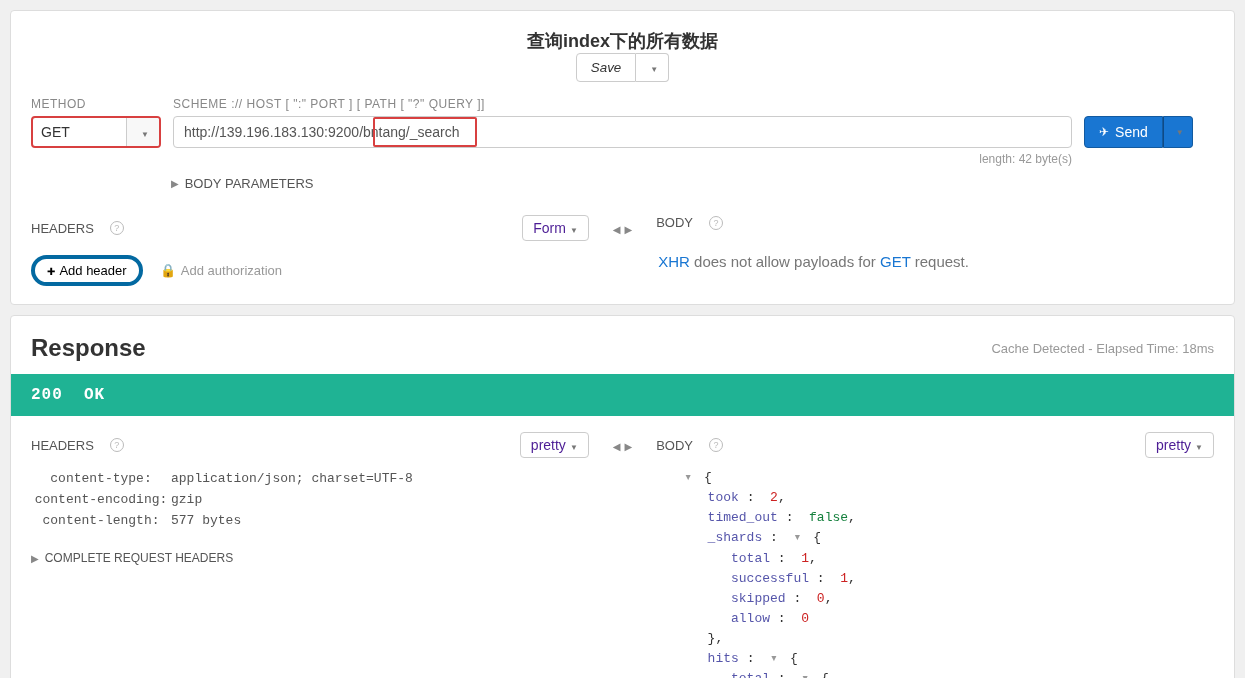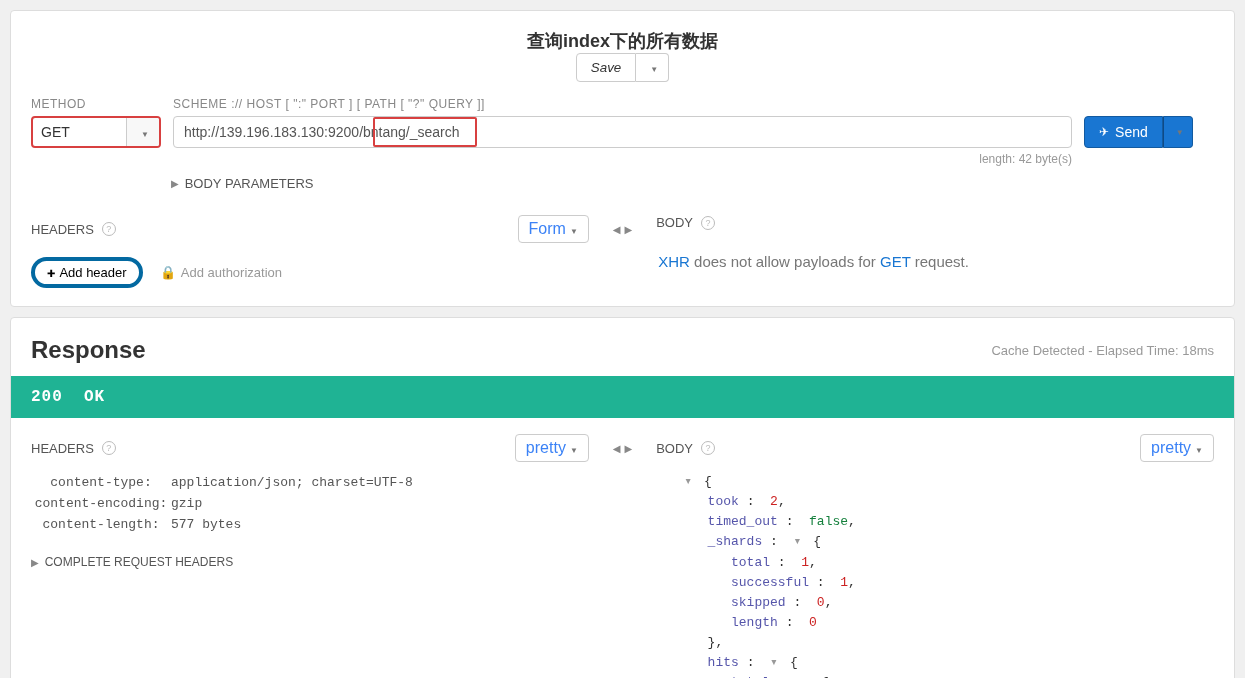--- a/index.html
+++ b/index.html
@@ -34,23 +34,23 @@
 
 .query-params { margin-top:10px; margin-left:140px; color:#555; font-size:13px; display:flex; align-items:center; gap:6px; cursor:pointer; }
 .q-caret { font-size:10px; color:#888; }
 
 .hb-row { display:flex; margin-top:24px; align-items:flex-start; }
 .hb-left { flex:1; padding-right:20px; }
 .hb-right { flex:1; padding-left:20px; }
 .divider-pair { display:flex; flex-direction:row; gap:4px; padding:0 4px; align-items:center; height:28px; }
 .div-caret { color:#888; font-size:10px; cursor:pointer; }
 .hdr-line { display:flex; align-items:center; justify-content:space-between; }
-.hdr-title { color:#555; font-size:13px; display:flex; align-items:center; gap:8px; }
+.hdr-title { color:#555; font-size:13px; display:flex; align-items:center; gap:16px; }
 .help-circle { display:inline-block; width:14px; height:14px; border:1px solid #bbb; border-radius:50%; font-size:9px; text-align:center; line-height:12px; color:#bbb; }
-.form-dd { border:1px solid #ccc; border-radius:4px; padding:4px 10px; color:#3b82f6; background:#fff; cursor:pointer; font-size:16px; }
+.form-dd { border:1px solid #ccc; border-radius:4px; padding:4px 10px; color:#4c1d95; background:#fff; cursor:pointer; font-size:14px; }
 .actions-line { margin-top:14px; display:flex; gap:18px; align-items:center; }
 .btn-pill { border:4px solid #0369a1; border-radius:16px; padding:4px 12px; background:#fff; cursor:pointer; font-size:13px; display:flex; align-items:center; gap:4px; }
 .link-auth { color:#999; font-size:13px; display:flex; align-items:center; gap:4px; cursor:pointer; }
 .xhr-note { color:#777; font-size:15px; margin-top:23px; padding-left: 2px; }
 .xhr-note .link { color:#1976d2; }
 
 .response-head { display:flex; align-items:center; justify-content:space-between; margin-bottom:12px; }
 .resp-title { font-size:24px; font-weight:bold; }
 .cache-info { color:#999; font-size:13px; }
 .status-bar { background:#1fb394; color:#fff; padding:12px 20px; font-family: "Courier New", monospace; font-size:16px; font-weight:bold; letter-spacing:1px; margin:0 -20px 16px -20px; }
@@ -210,20 +210,20 @@
         </div>
         <button class="form-dd caret-down">pretty</button>
       </div>
       <div class="json-view" id="json-view"><span class="toggle">▾</span> <span class="jpunc">{</span>
    <span class="jkey">took</span> <span class="jpunc">:</span>  <span class="jnum">2</span><span class="jpunc">,</span>
    <span class="jkey">timed_out</span> <span class="jpunc">:</span>  <span class="jbool">false</span><span class="jpunc">,</span>
    <span class="jkey">_shards</span> <span class="jpunc">:</span>  <span class="toggle">▾</span> <span class="jpunc">{</span>
       <span class="jkey">total</span> <span class="jpunc">:</span>  <span class="jnum">1</span><span class="jpunc">,</span>
       <span class="jkey">successful</span> <span class="jpunc">:</span>  <span class="jnum">1</span><span class="jpunc">,</span>
       <span class="jkey">skipped</span> <span class="jpunc">:</span>  <span class="jnum">0</span><span class="jpunc">,</span>
-      <span class="jkey">length</span> <span class="jpunc">:</span>  <span class="jnum">0</span>
+      <span class="jkey">allow</span> <span class="jpunc">:</span>  <span class="jnum">0</span>
    <span class="jpunc">},</span>
    <span class="jkey">hits</span> <span class="jpunc">:</span>  <span class="toggle">▾</span> <span class="jpunc">{</span>
       <span class="jkey">total</span> <span class="jpunc">:</span>  <span class="toggle">▾</span> <span class="jpunc">{</span>
 </div>
     </div>
   </div>
 </div>
 
 </body></html>

